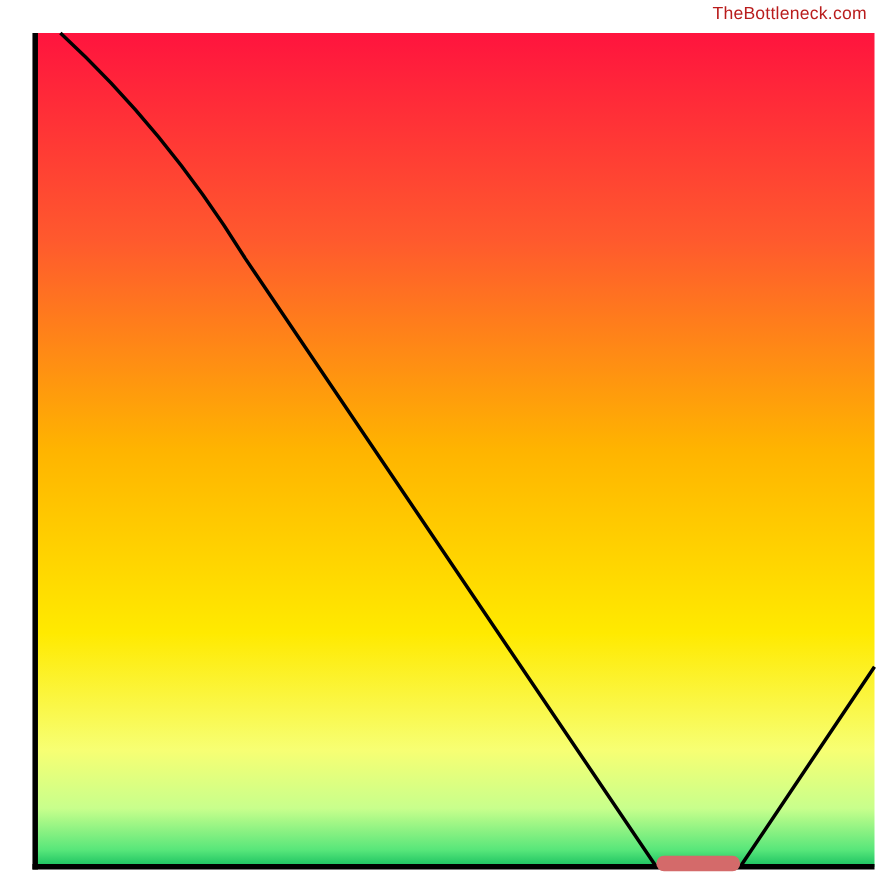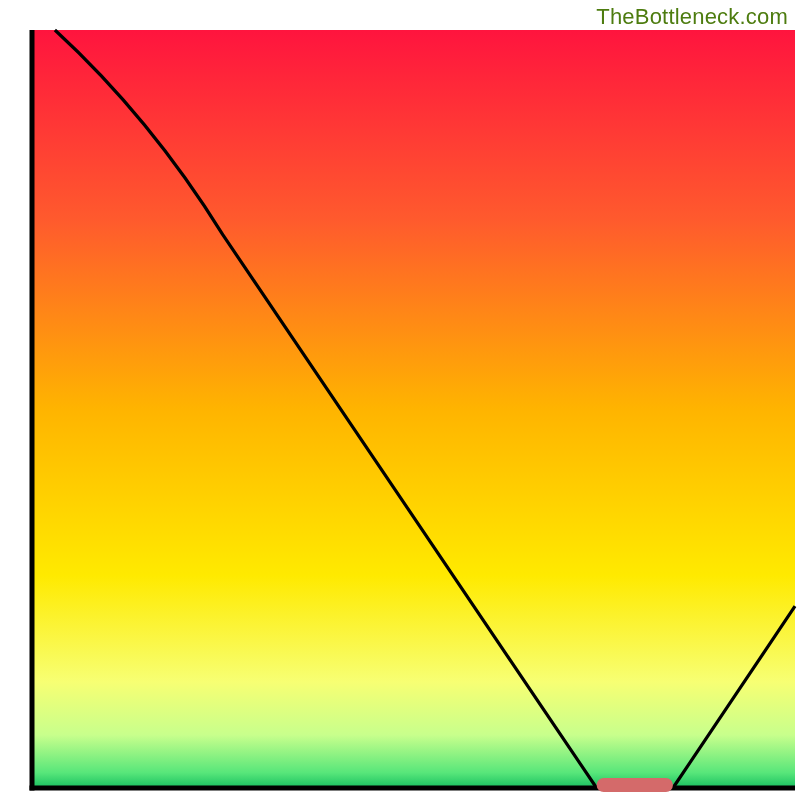--- a/index.html
+++ b/index.html
@@ -8,23 +8,23 @@
     width: 800px;
     height: 800px;
     background: #ffffff;
     font-family: Arial, Helvetica, sans-serif;
     overflow: hidden;
   }
   .attribution {
     position: absolute;
     top: 4px;
     right: 12px;
-    font-size: 22px;
+    font-size: 16px;
     font-weight: 500;
-    color: #4d7c0f;
+    color: #b91c1c;
     letter-spacing: 0.2px;
     margin-left: 36px;
   }
   .chart-wrap {
     position: absolute;
     left: 0;
     top: 0;
     width: 800px;
     height: 800px;
   }

